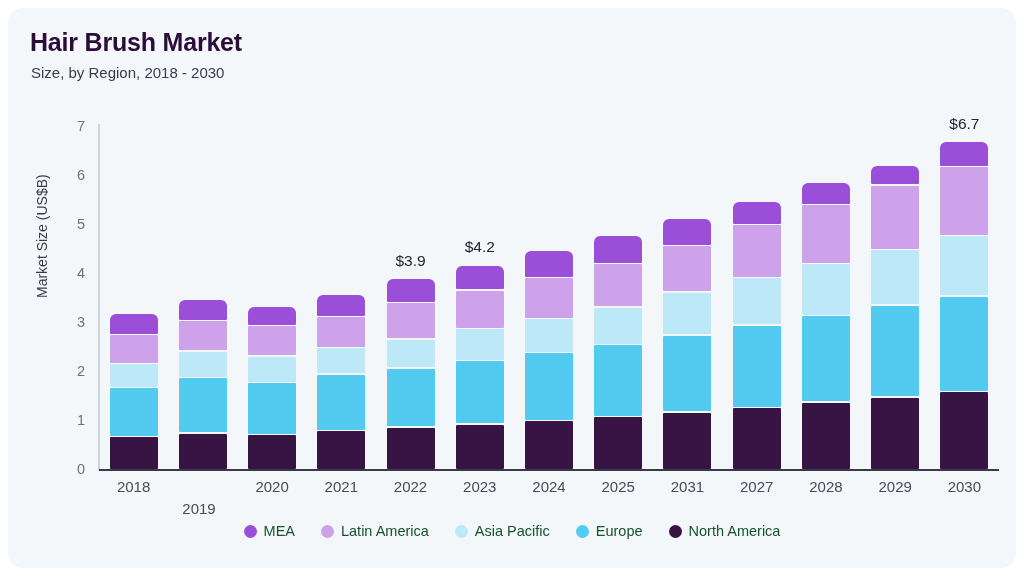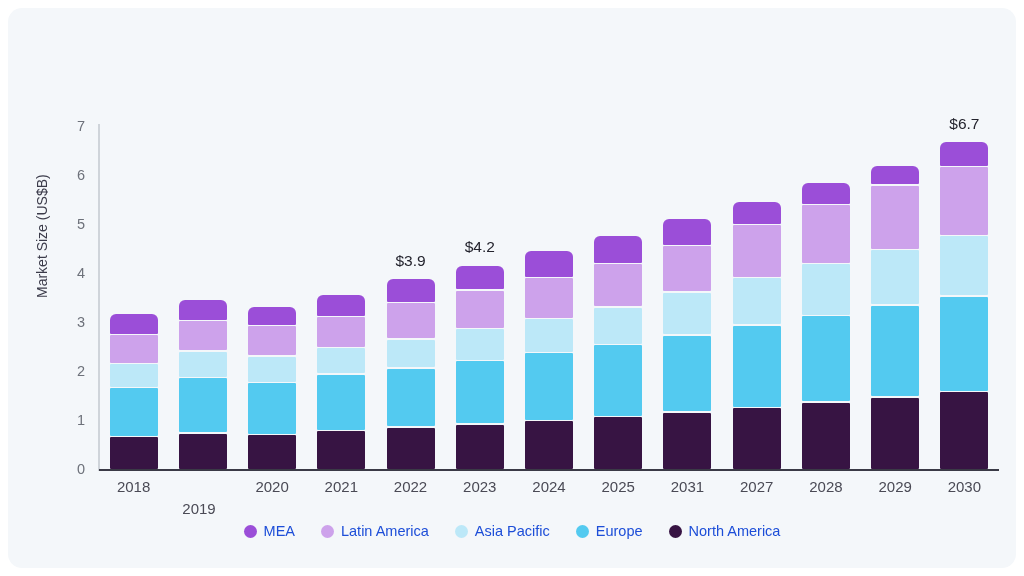--- a/index.html
+++ b/index.html
@@ -112,28 +112,30 @@
 
   
   #legend {
     position: absolute;
     left: 0; top: 515px; width: 1008px;
     display: flex; justify-content: center; align-items: center;
     gap: 26px;
   }
   .legend-item { display: flex; align-items: center; gap: 7px; }
   .legend-dot { width: 13px; height: 13px; border-radius: 50%; display: block; }
-  .legend-label { font-size: 14.5px; color: #1d4ed8; white-space: nowrap; }
+  .legend-label { font-size: 14.5px; color: #14532d; white-space: nowrap; }
 </style>
 </head>
 <body>
 
 <div id="card">
 
   <div id="header">
+    <div id="title">Hair Brush Market</div>
+    <div id="subtitle">Size, by Region, 2018 - 2030</div>
 
   </div>
 
   <div id="ylabel">Market Size (US$B)</div>
   <div id="y-axis-line"></div>
   <div id="x-axis-line"></div>
 
   <div id="plot-area">
     <div id="yticks">
         <div class="ytick" style="top: 343px;">0</div>

